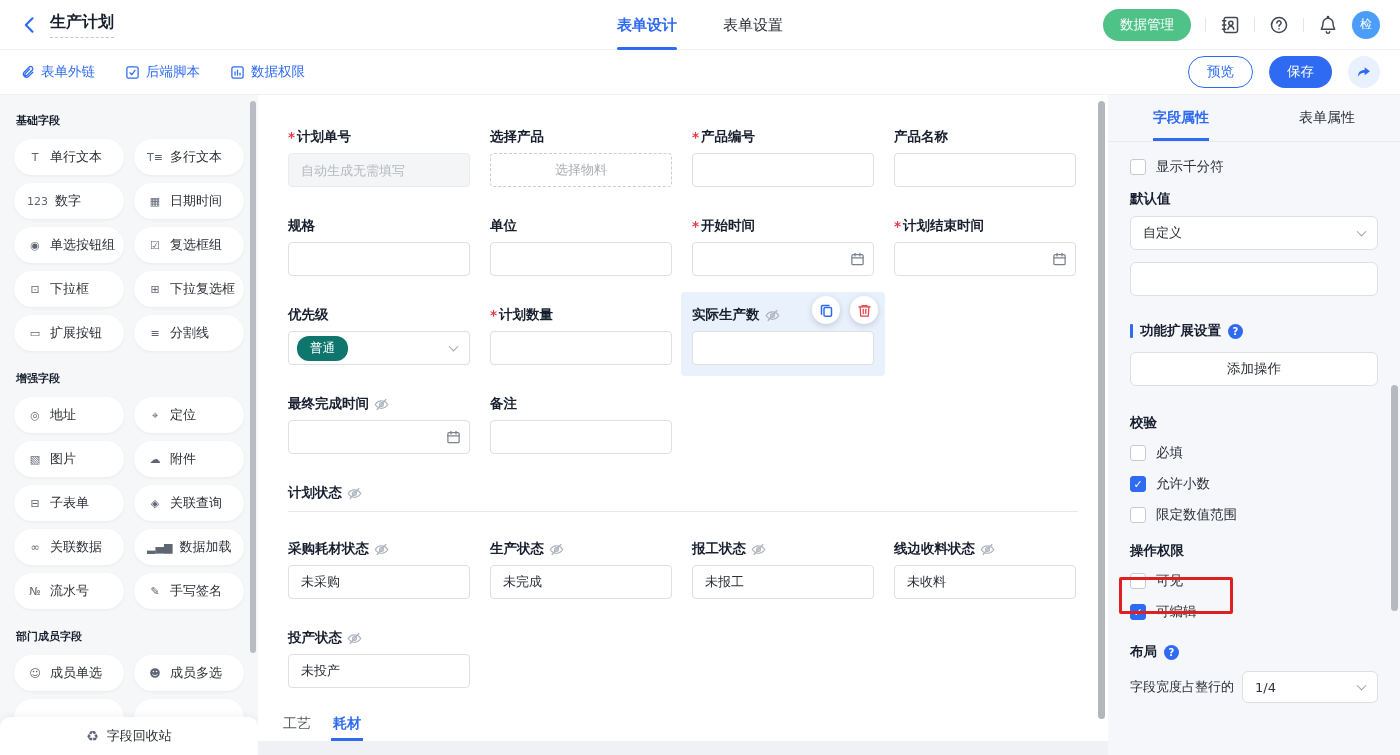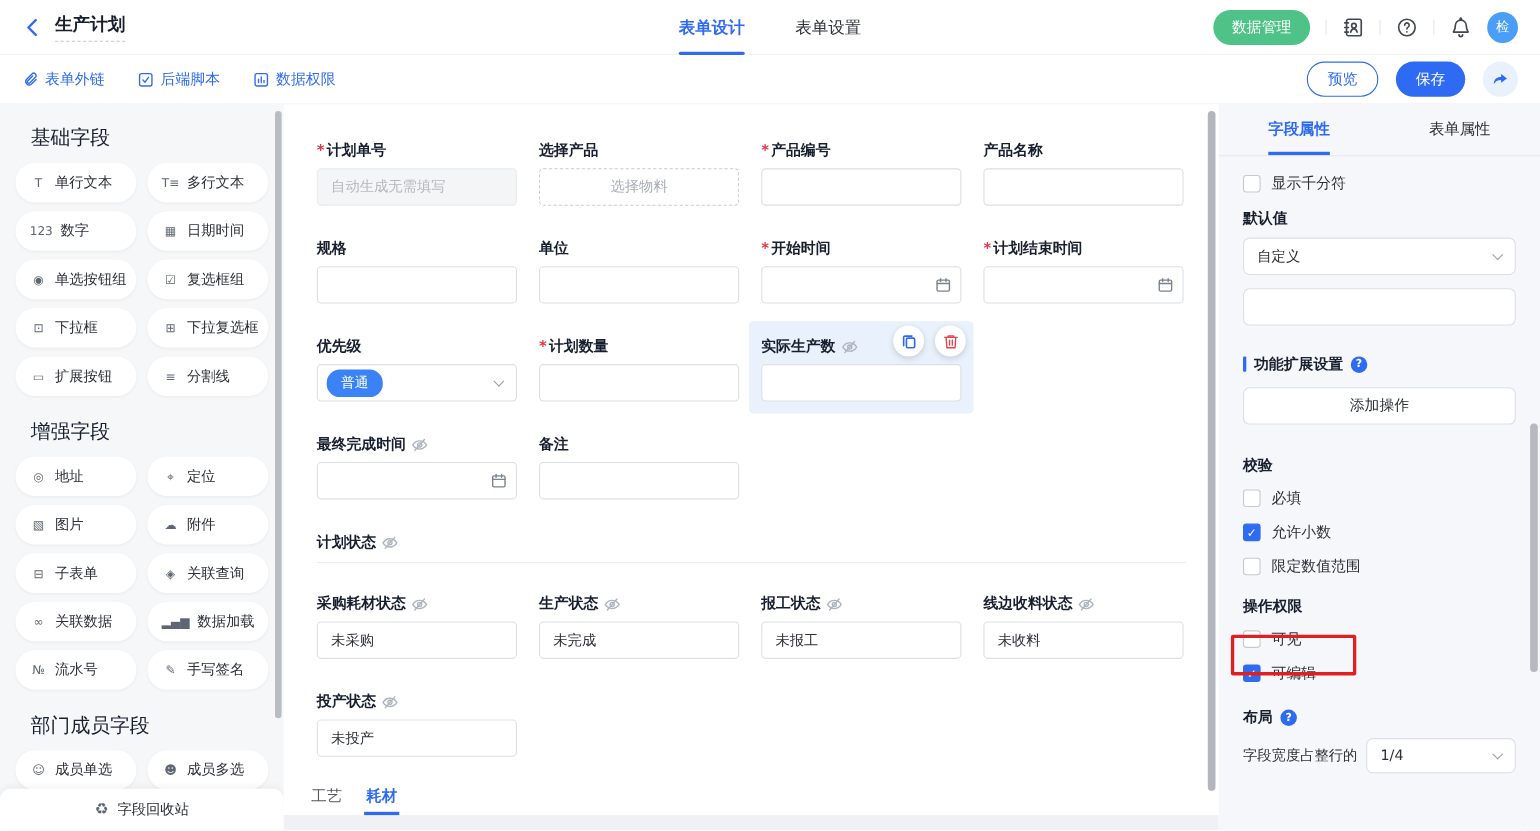--- a/index.html
+++ b/index.html
@@ -29,21 +29,21 @@
   .toolbar-right { margin-left:auto; display:flex; align-items:center; gap:16px; }
   .btn-outline { border:1px solid #2f6bf2; color:#2f6bf2; background:#fff; border-radius:16px; padding:6px 18px; font-size:13.5px; font-family:inherit; cursor:pointer; }
   .btn-primary { background:#2f6bf2; color:#fff; border:none; border-radius:16px; padding:7px 18px; font-size:13.5px; font-family:inherit; cursor:pointer; }
   .btn-share { width:32px; height:32px; border-radius:50%; background:#e9f1fe; color:#2f6bf2; border:none; display:flex; align-items:center; justify-content:center; cursor:pointer; }
   .btn-share svg { width:16px; height:16px; }
 
   .layout { display:flex; height:660px; }
 
   
   .sidebar { width:258px; background:#f6f7f9; position:relative; padding:18px 14px 0 14px; overflow:hidden; flex:none; }
-  .side-title { font-size:18px; font-weight:400; color:#171e2e; margin:0 0 11px 14px; }
+  .side-title { font-size:11px; font-weight:700; color:#171e2e; margin:0 0 11px 2px; }
   .pill-grid { display:grid; grid-template-columns:1fr 1fr; gap:8px 10px; margin-bottom:20px; }
   .pill { height:36px; background:#fff; border-radius:18px; display:flex; align-items:center; padding-left:13px; gap:7px; font-size:13px; color:#2b2f36; box-shadow:0 1px 3px rgba(31,35,41,.06); cursor:grab; white-space:nowrap; overflow:hidden; }
   .pill .pi { color:#5f6673; font-size:11px; min-width:16px; text-align:center; flex:none; }
   .side-footer { position:absolute; left:0; right:0; bottom:0; height:38px; background:#fff; display:flex; align-items:center; justify-content:center; gap:8px; font-size:13px; color:#2b2f36; border-radius:10px 10px 0 0; box-shadow:0 -2px 6px rgba(31,35,41,.05); cursor:pointer; }
   .recycle-glyph { color:#5f6673; font-size:14px; }
   .side-scroll { position:absolute; right:2px; top:6px; width:6px; height:552px; background:#b9bdc3; border-radius:3px; cursor:pointer; }
 
   
   .canvas { flex:1; background:#fff; position:relative; padding:33px 30px 0 30px; overflow:hidden; }
   .frow { display:flex; gap:20px; margin-bottom:30px; }
@@ -52,21 +52,21 @@
   .req { color:#e63746; margin-right:2px; }
   .eye { width:15px; height:15px; color:#aeb4be; margin-left:5px; flex:none; }
   .cell-ctl { position:relative; }
   .ctl-input { height:34px; width:100%; border:1px solid #dcdfe4; border-radius:4px; padding:0 12px; font-size:13px; color:#2b2f36; outline:none; font-family:inherit; background:#fff; }
   .ctl-input::placeholder { color:#b4b8bf; }
   .ctl-input.disabled { background:#f4f5f6; border-color:#e9ebee; }
   .date .ctl-input { padding-right:30px; }
   .cal-icon { position:absolute; right:9px; top:50%; transform:translateY(-50%); width:15px; height:15px; color:#7a828e; }
   .dashed { height:34px; border:1px dashed #c9ccd2; border-radius:4px; display:flex; align-items:center; justify-content:center; color:#a8adb5; font-size:13px; background:#fff; cursor:pointer; }
   .select-ctl { height:34px; border:1px solid #dcdfe4; border-radius:4px; display:flex; align-items:center; padding:0 28px 0 8px; position:relative; background:#fff; cursor:pointer; }
-  .tag { background:#3b82f6; color:#fff; border-radius:12px; padding:4px 13px; font-size:12.5px; }
+  .tag { background:#0f766e; color:#fff; border-radius:12px; padding:4px 13px; font-size:12.5px; }
   .chev { position:absolute; right:12px; top:50%; width:7px; height:7px; border-right:1.6px solid #9aa0a8; border-bottom:1.6px solid #9aa0a8; transform:translateY(-70%) rotate(45deg); }
   .cell.selected { z-index:1; }
   .cell.selected::before { content:""; position:absolute; left:-11px; right:-11px; top:-14px; bottom:-11px; background:#e9f1fc; border-radius:4px; z-index:-1; }
   .cell-actions { position:absolute; top:-10px; right:-4px; display:flex; gap:10px; z-index:2; }
   .act { width:28px; height:28px; border-radius:50%; background:#fff; box-shadow:0 2px 6px rgba(31,35,41,.18); display:flex; align-items:center; justify-content:center; cursor:pointer; }
   .act svg { width:15px; height:15px; }
   .act.copy { color:#2f6bf2; }
   .act.del { color:#e8434d; }
   .divider-sec { margin-bottom:28px; }
   .divider-sec hr { border:none; border-top:1px solid #e7e9ed; margin-top:9px; }

